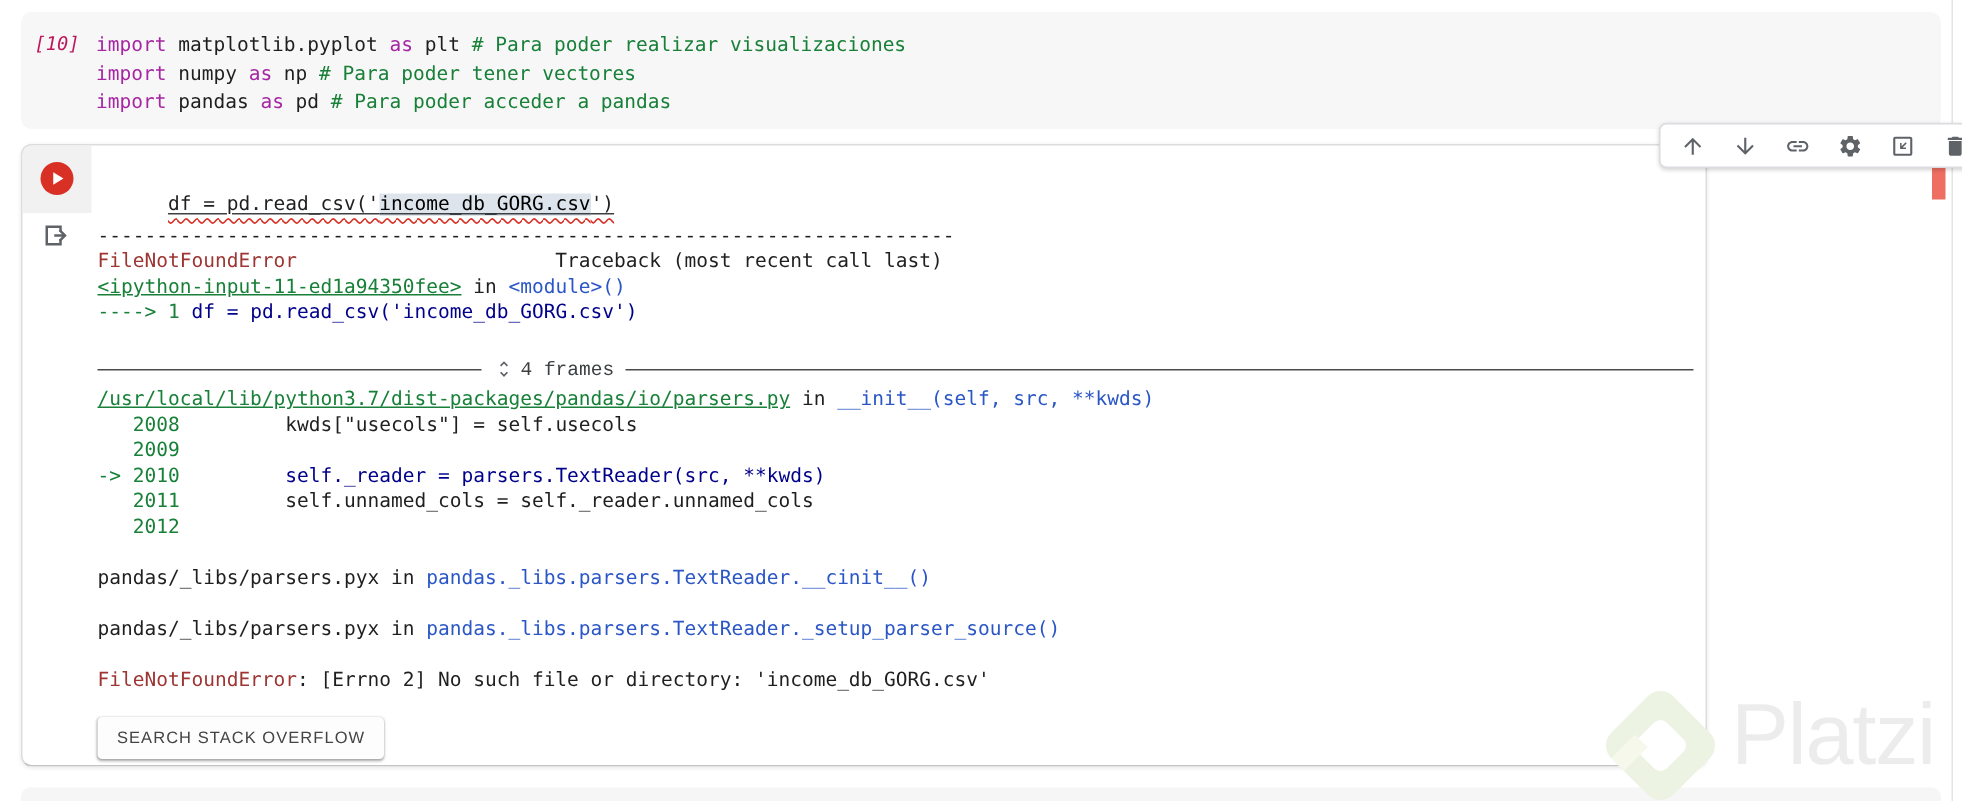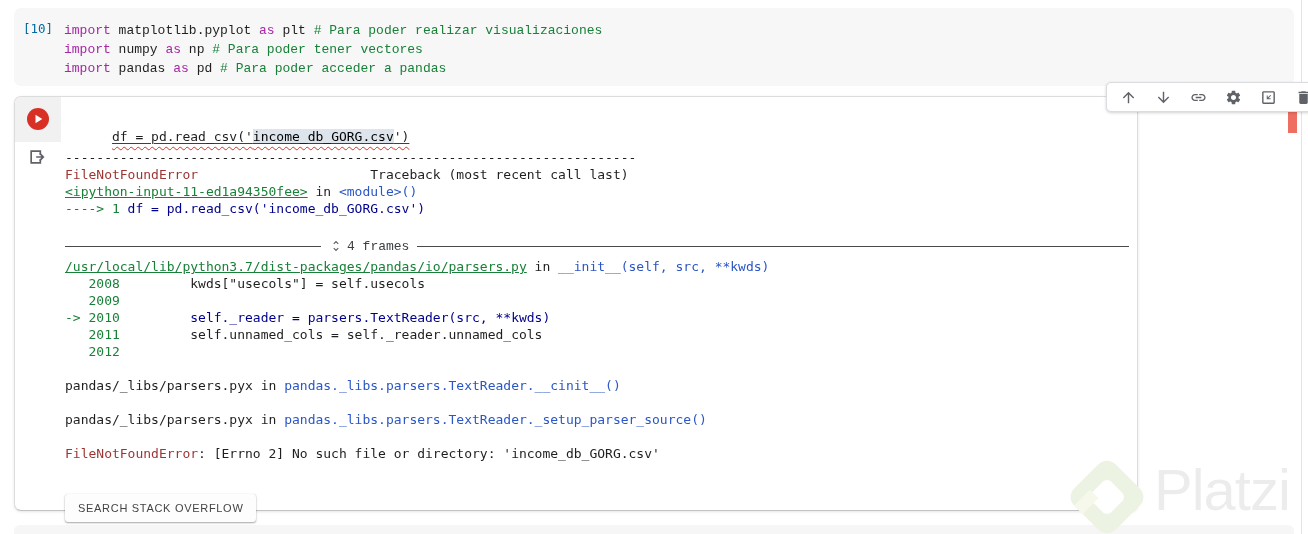--- a/index.html
+++ b/index.html
@@ -4,22 +4,22 @@
 <style>
   html,body{margin:0;padding:0;background:#fff;}
   .page{position:relative;width:1308px;height:534px;background:#fff;overflow:hidden;
         font-family:"Liberation Sans",sans-serif;}
   .mono{font-family:"DejaVu Sans Mono","Liberation Mono",monospace;}
 
   
   .cell-imports{position:absolute;left:14px;top:8px;width:1280px;height:78px;
     background:#f7f7f7;border-radius:7px;}
   .exec-count{position:absolute;left:9px;top:13px;font-family:"DejaVu Sans Mono","Liberation Mono",monospace;
-    font-size:12.5px;color:#0369a1;}
-  .imports-code{position:absolute;left:50px;top:13px;font-size:13px;font-family:Liberation Mono, monospace;}
+    font-size:12.5px;color:#be185d;font-style:italic;}
+  .imports-code{position:absolute;left:50px;top:13px;font-size:13px;}
   .imports-code .tb-line{line-height:19px;height:19px;white-space:pre;}
 
   
   .cell-focused{position:absolute;left:14px;top:96px;width:1124px;height:415px;background:#fff;
     border:1px solid #dcdcdc;border-bottom-color:#c2c2c2;border-radius:7px;
     box-shadow:0 1px 3px rgba(0,0,0,0.10);box-sizing:border-box;}
   .gutter{position:absolute;left:0;top:0;width:46px;height:45px;background:#f1f1f1;
     border-radius:7px 0 0 0;}
   .run-btn{position:absolute;left:11px;top:10px;width:24px;height:24px;border:none;background:transparent;
     padding:0;cursor:pointer;}
@@ -49,21 +49,21 @@
   .c-hl{background:#dde4ec;}
 
   
   .frames-divider{height:24px;display:flex;align-items:center;}
   .frames-divider .rule{border-top:1px solid #4a4a4a;height:0;}
   .rule-left{width:256px;}
   .rule-right{flex:1;}
   .frames-toggle{display:flex;align-items:center;gap:4px;border:none;background:transparent;
     cursor:pointer;padding:0 8px;font-family:Liberation Mono, monospace;font-size:13px;color:#3c4043;}
 
-  .so-btn{display:inline-block;margin-top:32px;padding:8px 13px;background:#fdfdfd;border:none;
+  .so-btn{display:inline-block;margin-top:16px;padding:8px 13px;background:#fdfdfd;border:none;
     border-radius:3px;box-shadow:0 1px 2px rgba(0,0,0,0.35),0 0 1px rgba(0,0,0,0.15);
     font-family:"Liberation Sans",sans-serif;font-size:11px;letter-spacing:0.7px;color:#444;
     cursor:pointer;}
 
   
   .toolbar{position:absolute;left:1106px;top:82px;height:28px;display:flex;align-items:center;
     gap:9px;padding:0 8px;background:#fff;border:1px solid #dadce0;border-radius:5px;
     box-shadow:0 1px 3px rgba(0,0,0,0.18);z-index:5;}
   .tb-icon{width:26px;height:26px;display:flex;align-items:center;justify-content:center;
     border:none;background:transparent;padding:0;cursor:pointer;}

